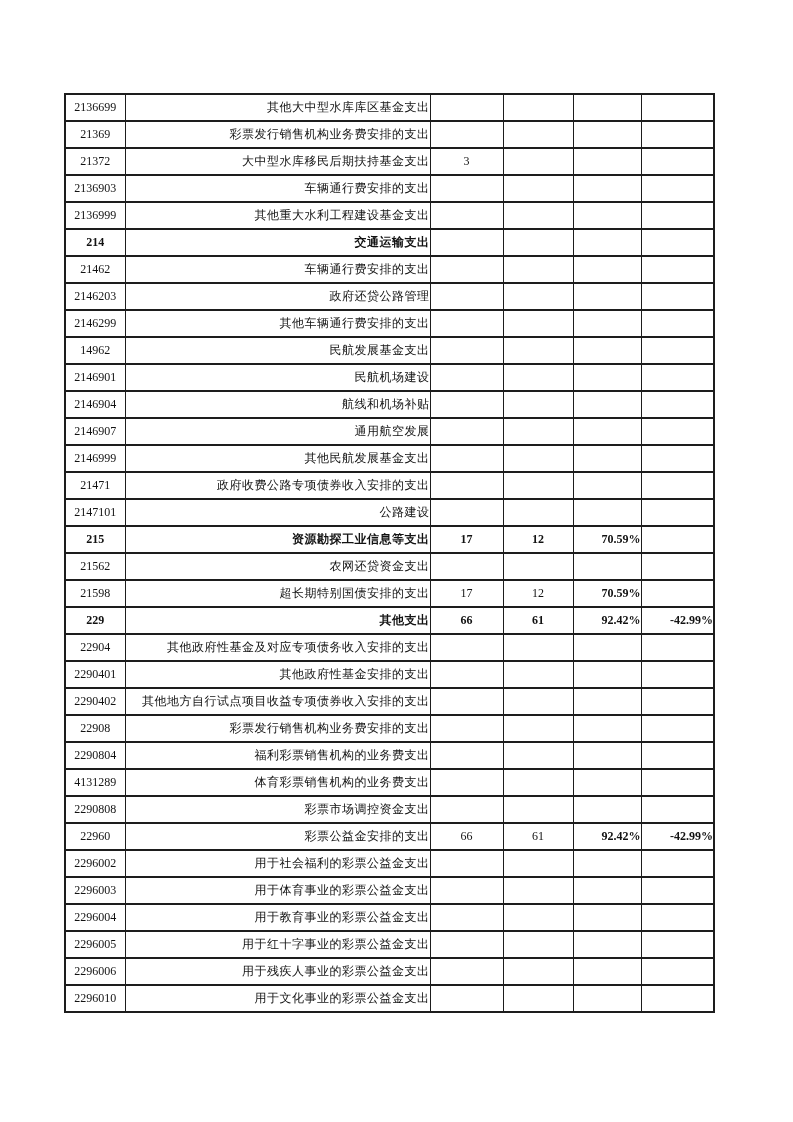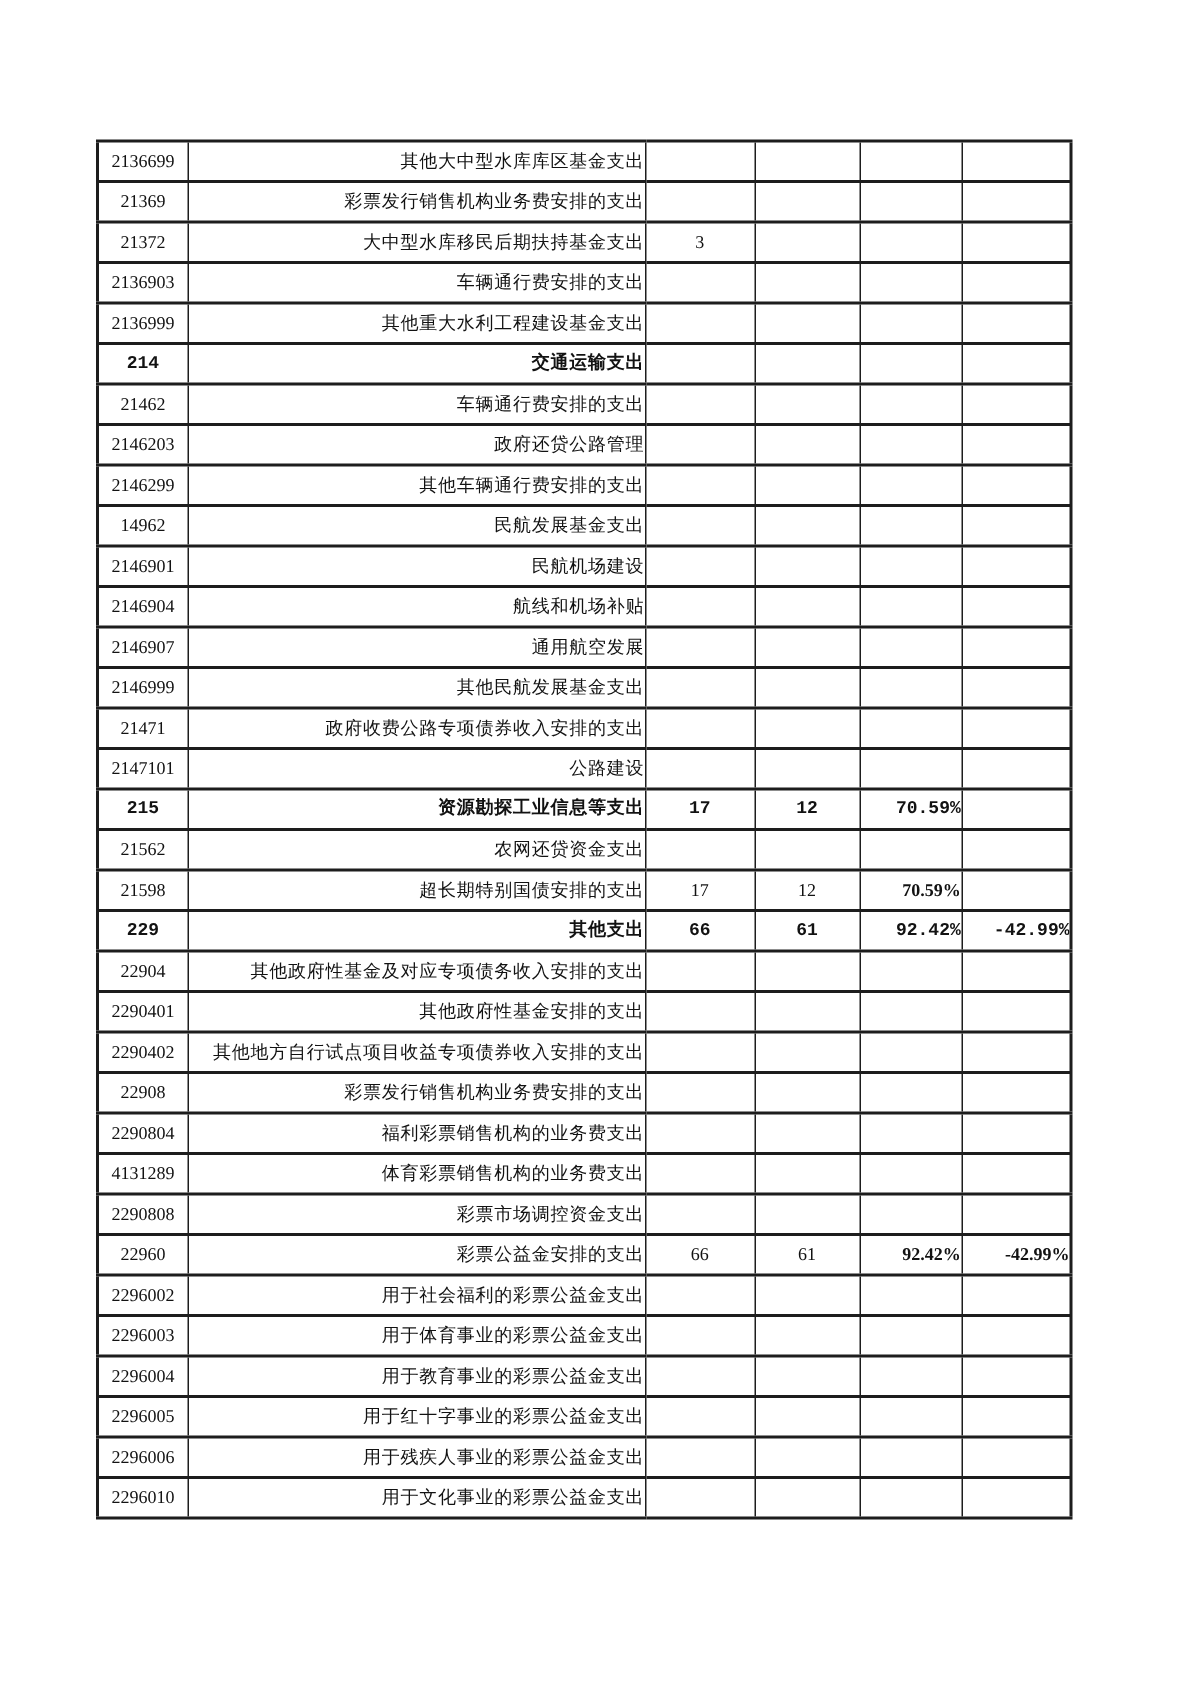--- a/index.html
+++ b/index.html
@@ -35,21 +35,21 @@
     line-height: 1.05;
     color: #121212;
     vertical-align: middle;
     overflow: hidden;
     white-space: nowrap;
   }
   td.code { text-align: center; }
   td.name { text-align: right; padding-left: 5px; letter-spacing: 0.5px; }
   td.val  { text-align: center; }
   td.pct  { text-align: right; padding-right: 4px; font-weight: bold; }
-  tr.section td { font-weight: bold; font-family: Liberation Mono, monospace; }
+  tr.section td { font-weight: bold; }
 </style>
 </head>
 <body>
 
 <div class="page">
   <table class="budget">
     <colgroup>
       <col style="width:60px">
       <col style="width:305px">
       <col style="width:73px">

